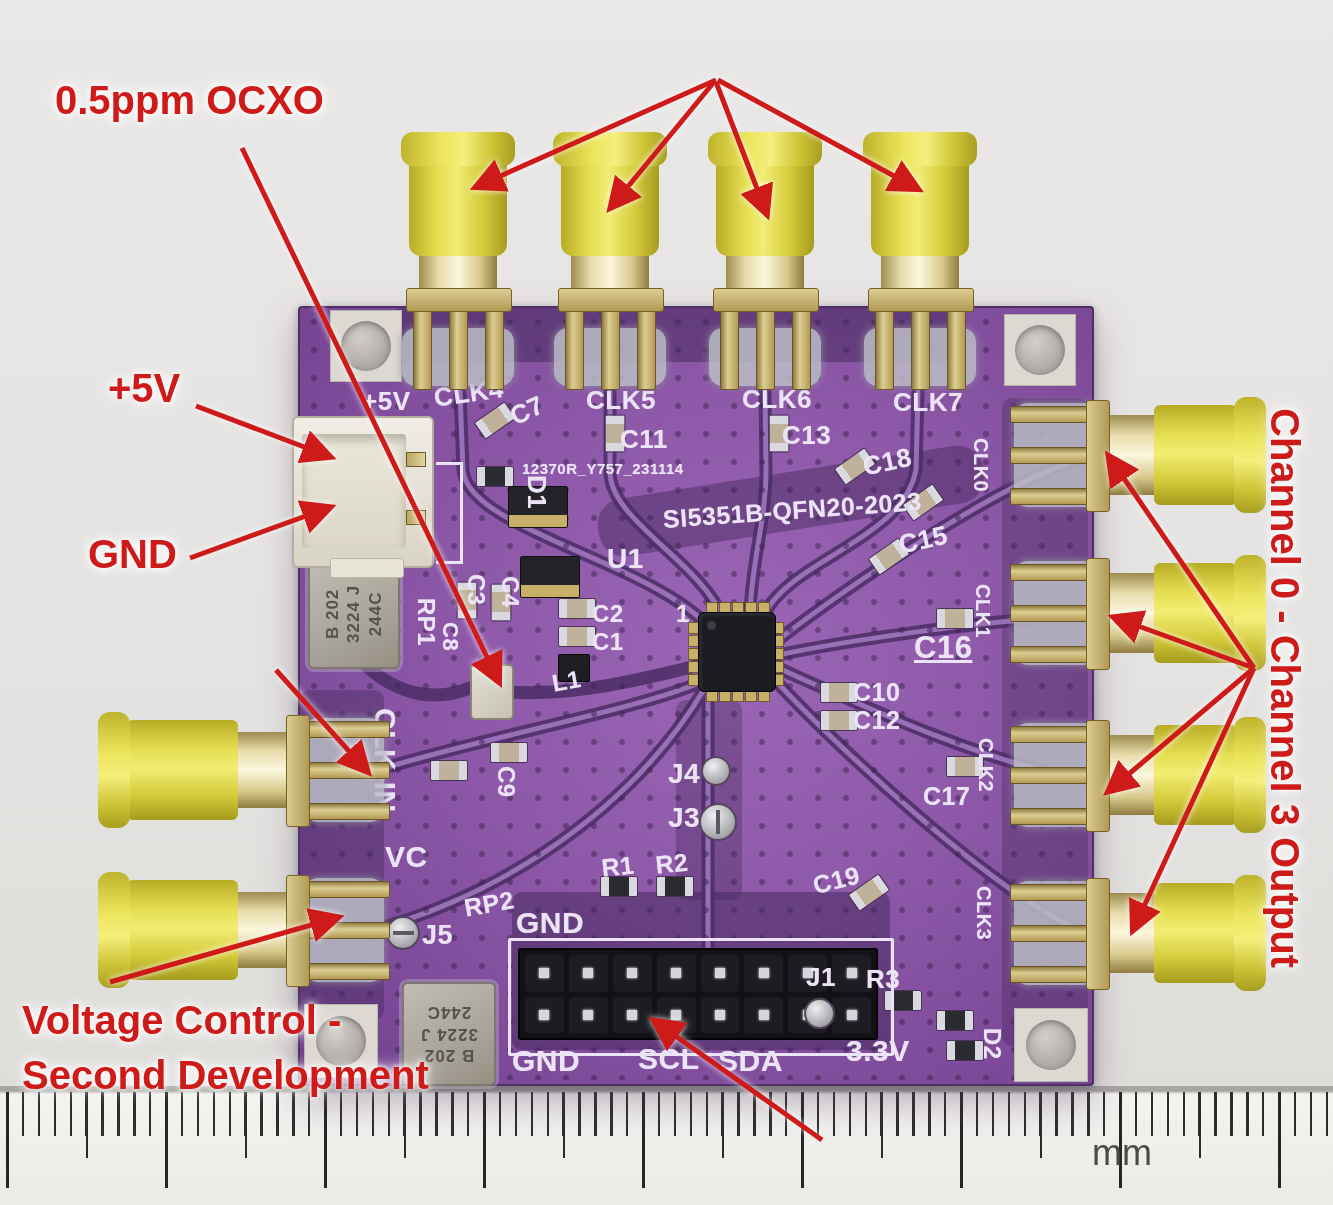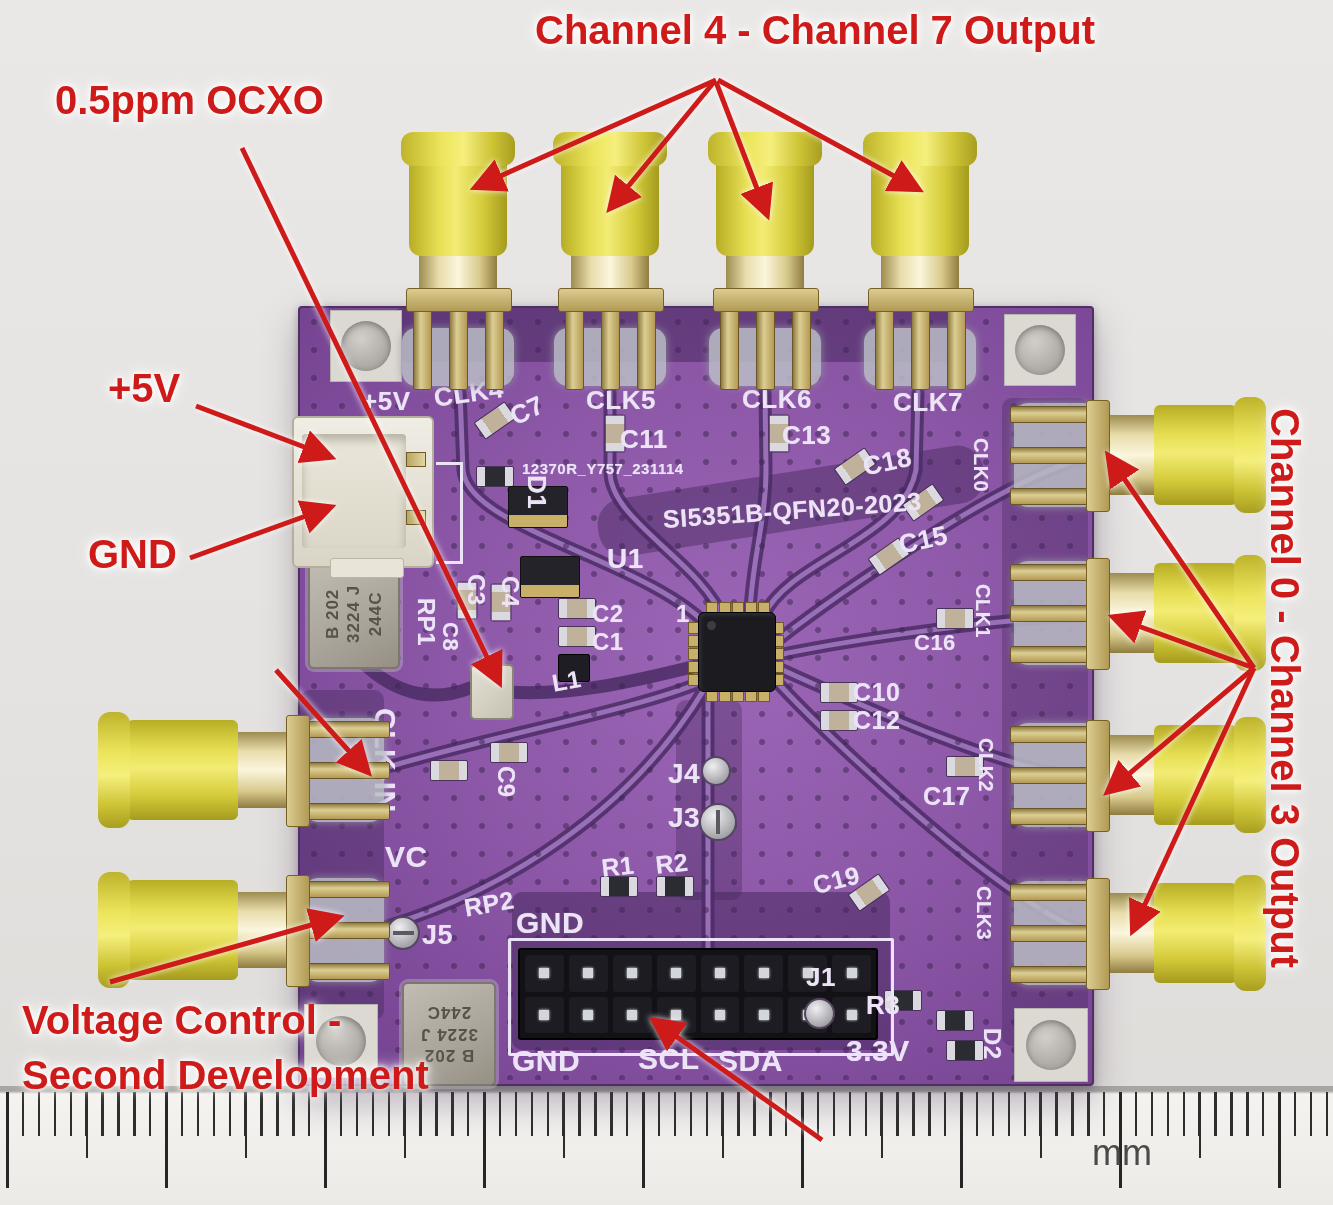--- a/index.html
+++ b/index.html
@@ -242,40 +242,40 @@
       <div class="silk" style="left: 592px; top: 600px; font-size: 24px;">C2</div>
       <div class="silk" style="left: 592px; top: 628px; font-size: 24px;">C1</div>
       <div class="silk" style="left: 440px; top: 598px; font-size: 24px; transform: rotate(90deg); transform-origin: left top;">RP1</div>
       <div class="silk" style="left: 463px; top: 622px; font-size: 22px; transform: rotate(90deg); transform-origin: left top;">C8</div>
       <div class="silk" style="left: 550px; top: 670px; font-size: 24px; transform: rotate(-10deg); transform-origin: left top;">L1</div>
       <div class="silk" style="left: 676px; top: 600px; font-size: 24px;">1</div>
       <div class="silk" style="left: 520px; top: 766px; font-size: 24px; transform: rotate(90deg); transform-origin: left top;">C9</div>
       <div class="silk" style="left: 402px; top: 708px; font-size: 30px; transform: rotate(90deg); transform-origin: left top;">CLK-IN</div>
       <div class="silk" style="left: 853px; top: 678px; font-size: 25px;">C10</div>
       <div class="silk" style="left: 853px; top: 706px; font-size: 25px;">C12</div>
-      <div class="silk" style="left: 914px; top: 630px; font-size: 22px;">C16</div>
+      <div class="silk" style="left: 914px; top: 630px; font-size: 31px; text-decoration: underline;">C16</div>
       <div class="silk" style="left: 992px; top: 438px; font-size: 20px; transform: rotate(90deg); transform-origin: left top;">CLK0</div>
       <div class="silk" style="left: 994px; top: 584px; font-size: 20px; transform: rotate(90deg); transform-origin: left top;">CLK1</div>
       <div class="silk" style="left: 997px; top: 738px; font-size: 20px; transform: rotate(90deg); transform-origin: left top;">CLK2</div>
       <div class="silk" style="left: 995px; top: 886px; font-size: 20px; transform: rotate(90deg); transform-origin: left top;">CLK3</div>
       <div class="silk" style="left: 923px; top: 782px; font-size: 25px;">C17</div>
       <div class="silk" style="left: 668px; top: 758px; font-size: 28px;">J4</div>
       <div class="silk" style="left: 668px; top: 802px; font-size: 28px;">J3</div>
       <div class="silk" style="left: 600px; top: 854px; font-size: 25px; transform: rotate(-6deg); transform-origin: left top;">R1</div>
       <div class="silk" style="left: 654px; top: 851px; font-size: 25px; transform: rotate(-6deg); transform-origin: left top;">R2</div>
       <div class="silk" style="left: 810px; top: 872px; font-size: 25px; transform: rotate(-14deg); transform-origin: left top;">C19</div>
       <div class="silk" style="left: 385px; top: 840px; font-size: 30px;">VC</div>
       <div class="silk" style="left: 462px; top: 894px; font-size: 25px; transform: rotate(-10deg); transform-origin: left top;">RP2</div>
       <div class="silk" style="left: 516px; top: 906px; font-size: 30px;">GND</div>
       <div class="silk" style="left: 422px; top: 920px; font-size: 27px;">J5</div>
       <div class="silk" style="left: 512px; top: 1044px; font-size: 30px;">GND</div>
       <div class="silk" style="left: 638px; top: 1042px; font-size: 30px;">SCL</div>
       <div class="silk" style="left: 718px; top: 1044px; font-size: 30px;">SDA</div>
       <div class="silk" style="left: 806px; top: 962px; font-size: 26px;">J1</div>
-      <div class="silk" style="left: 866px; top: 964px; font-size: 26px; margin-top: 26px;">R3</div>
+      <div class="silk" style="left: 866px; top: 964px; font-size: 26px;">R3</div>
       <div class="silk" style="left: 846px; top: 1034px; font-size: 30px;">3.3V</div>
       <div class="silk" style="left: 1006px; top: 1028px; font-size: 24px; transform: rotate(90deg); transform-origin: left top;">D2</div>
     </div>
   <div id="smd-layer">
       <div class="smd cap" style="left: 476px; top: 410px; transform: rotate(-35deg);"></div>
       <div class="smd cap" style="left: 596px; top: 423px; transform: rotate(90deg);"></div>
       <div class="smd cap" style="left: 760px; top: 423px; transform: rotate(90deg);"></div>
       <div class="smd cap" style="left: 836px; top: 456px; transform: rotate(-35deg);"></div>
       <div class="smd cap" style="left: 904px; top: 492px; transform: rotate(-35deg);"></div>
       <div class="smd cap" style="left: 870px; top: 546px; transform: rotate(-35deg);"></div>
@@ -397,21 +397,20 @@
         <div class="leg l1"></div>
         <div class="leg l2"></div>
         <div class="leg l3"></div>
         <div class="barrel"></div>
         <div class="base"></div>
         <div class="capbody"></div>
         <div class="lip"></div>
       </div>
     </div>
 
-  <div class="ann" style="left:535px;top:8px;">Channel 4 - Channel 7 Output</div>
   <div class="ann" style="left:55px;top:78px;">0.5ppm OCXO</div>
   <div class="ann" style="left:108px;top:366px;">+5V</div>
   <div class="ann" style="left:88px;top:532px;">GND</div>
   <div class="ann" style="left:22px;top:998px;">Voltage Control -</div>
   <div class="ann" style="left:22px;top:1053px;">Second Development</div>
   <div class="ann" id="ann-ch03">Channel 0 - Channel 3 Output</div>
 
   <svg id="arrows" width="1333" height="1205">
     <defs>
       <marker id="ah" markerWidth="7" markerHeight="7" refX="5.2" refY="3.5" orient="auto">

